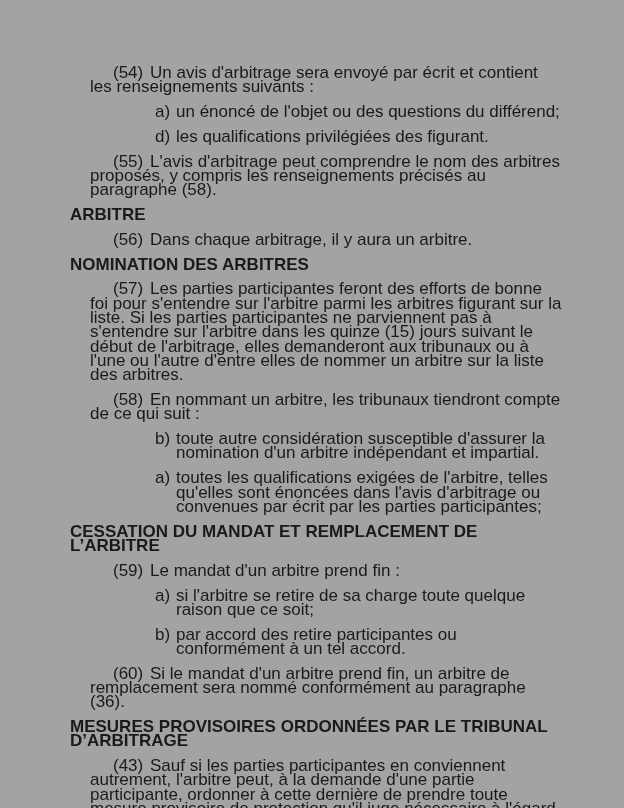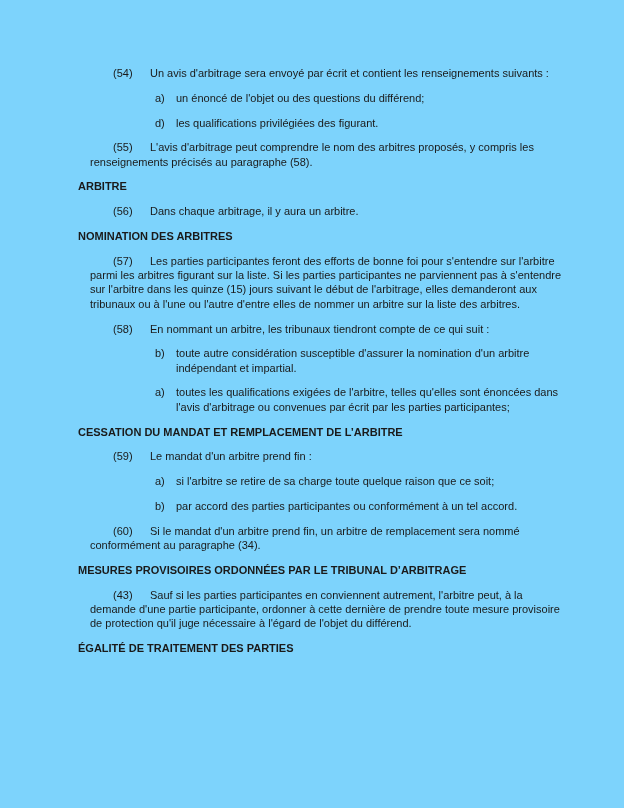--- a/index.html
+++ b/index.html
@@ -4,35 +4,35 @@
 <style>
   html, body {
     margin: 0;
     padding: 0;
     background: #ffffff;
   }
   .page {
     position: relative;
     width: 624px;
     height: 808px;
-    background: #7dd3fc;
+    background: #a3a3a3;
     box-sizing: border-box;
     padding: 66px 62px 0 70px;
     overflow: hidden;
     font-family: "Liberation Sans", "DejaVu Sans", sans-serif;
-    font-size: 11px;
+    font-size: 17px;
     line-height: 14.3px;
     color: #1a1a1a;
   }
   .block {
     margin: 0 0 10.5px 0;
   }
   .heading {
     font-weight: bold;
-    margin-left: 8px;
+    margin-left: 0;
   }
   .para {
     margin-left: 20px;
     text-indent: 23px;
   }
   .para .pnum {
     display: inline-block;
     width: 37px;
     text-indent: 0;
   }
@@ -97,25 +97,25 @@
 
   <div class="block para">
     <span class="pnum">(59)</span><span>Le mandat d'un arbitre prend fin&nbsp;:</span>
   </div>
 
   <div class="block item">
     <span class="lnum">a)</span><span>si l'arbitre se retire de sa charge toute quelque raison que ce soit;</span>
   </div>
 
   <div class="block item">
-    <span class="lnum">b)</span><span>par accord des parties participantes ou conformément à un tel accord.</span>
+    <span class="lnum">b)</span><span>par accord des retire participantes ou conformément à un tel accord.</span>
   </div>
 
   <div class="block para">
-    <span class="pnum">(60)</span><span>Si le mandat d'un arbitre prend fin, un arbitre de remplacement sera nommé conformément au paragraphe (34).</span>
+    <span class="pnum">(60)</span><span>Si le mandat d'un arbitre prend fin, un arbitre de remplacement sera nommé conformément au paragraphe (36).</span>
   </div>
 
   <div class="block heading">MESURES PROVISOIRES ORDONNÉES PAR LE TRIBUNAL D’ARBITRAGE</div>
 
   <div class="block para">
     <span class="pnum">(43)</span><span>Sauf si les parties participantes en conviennent autrement, l'arbitre peut, à la demande d'une partie participante, ordonner à cette dernière de prendre toute mesure provisoire de protection qu'il juge nécessaire à l'égard de l'objet du différend.</span>
   </div>
 
   <div class="block heading">ÉGALITÉ DE TRAITEMENT DES PARTIES</div>
 

